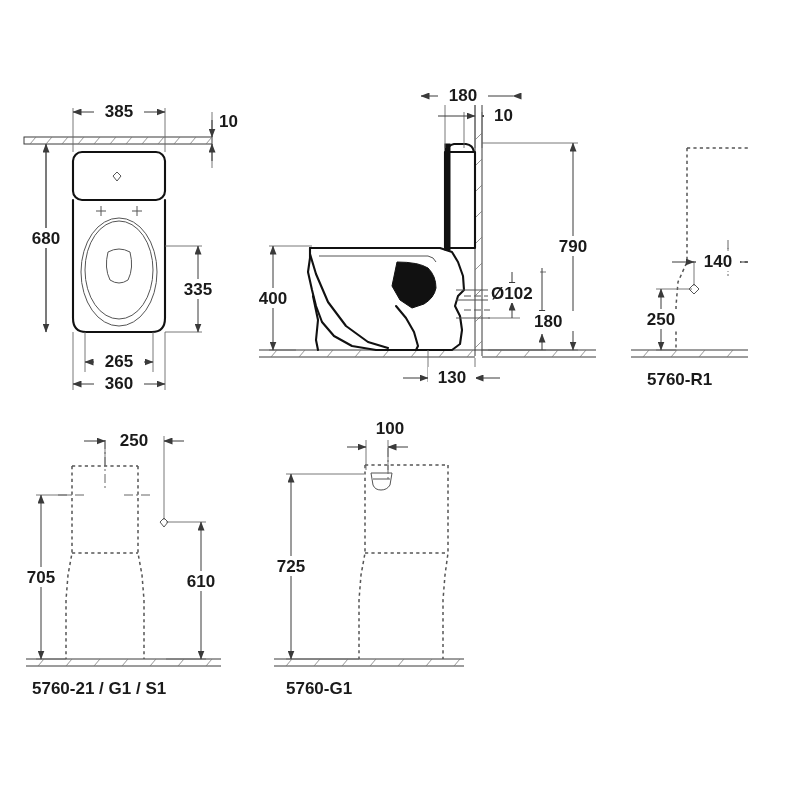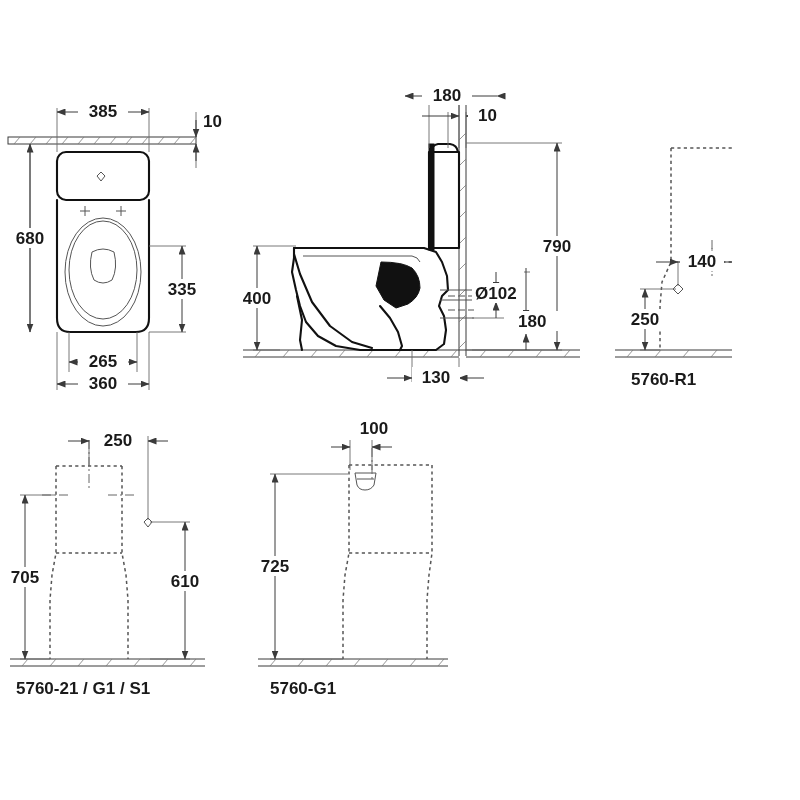--- a/index.html
+++ b/index.html
@@ -7,20 +7,21 @@
     padding: 0;
     background: #ffffff;
   }
   #sheet {
     position: relative;
     width: 732px;
     height: 800px;
     background: #be185d;
     font-family: "Liberation Sans", sans-serif;
     overflow: hidden;
+    margin-left: 16px;
   }
   #sheet svg {
     display: block;
     width: 800px;
     height: 800px;
   }
   .dimtext {
     font-family: "Liberation Sans", sans-serif;
     font-size: 17px;
     font-weight: bold;

